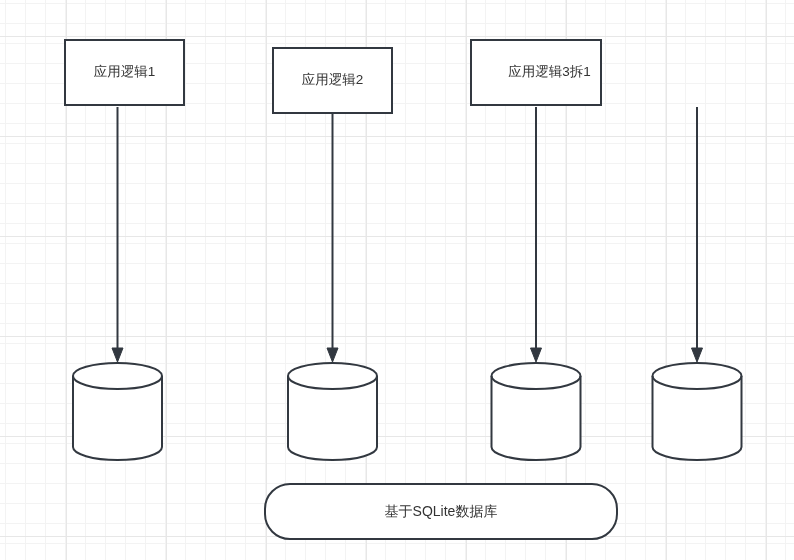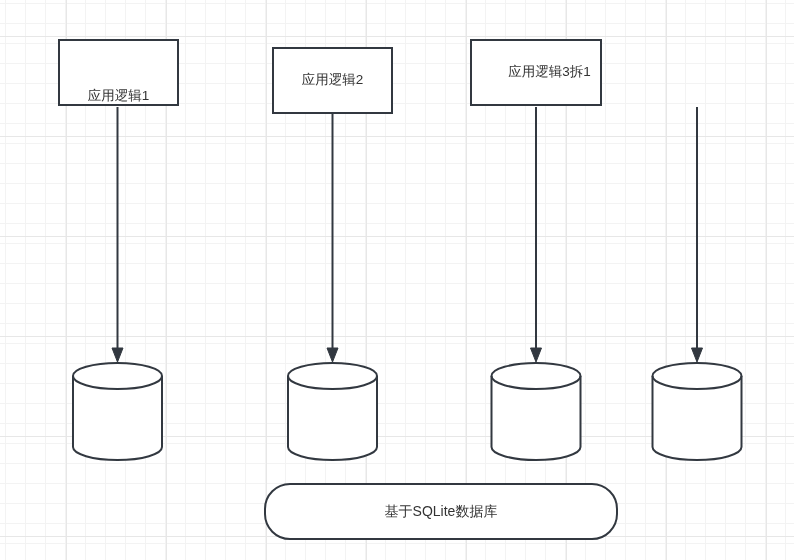--- a/index.html
+++ b/index.html
@@ -59,21 +59,21 @@
     justify-content: center;
     text-align: center;
     background: var(--fill);
     border: 2px solid var(--stroke);
     color: var(--text);
     font-size: 13.5px;
     line-height: 1.2;
   }
   .box { width: 121px; height: 67px; top: 39px; }
   .box.wide { width: 132px; padding-left: 27px; }
-  #box1 { left: 58px; align-items: flex-end; }
+  #box1 { left: 64px; }
   #box2 { left: 272px; margin-top: 8px; }
   #box3 { left: 470px; }
   #box4 { left: 631px; }
 
   .pill {
     left: 264px;
     top: 483px;
     width: 354px;
     height: 57px;
     border-radius: 26px;

